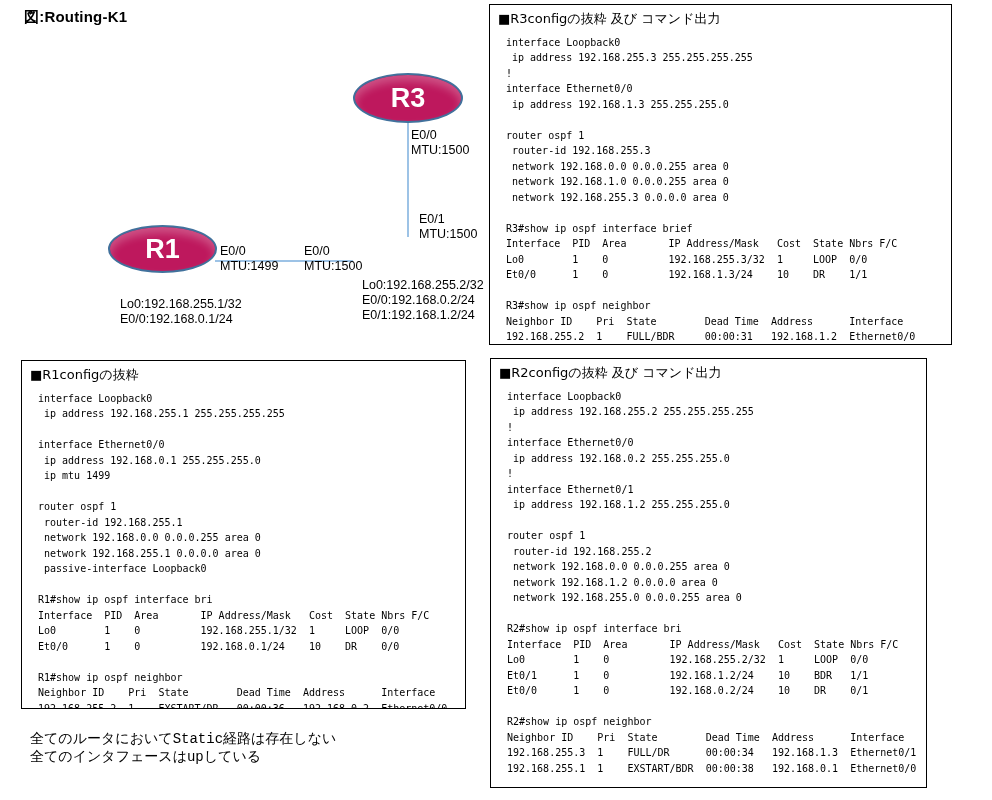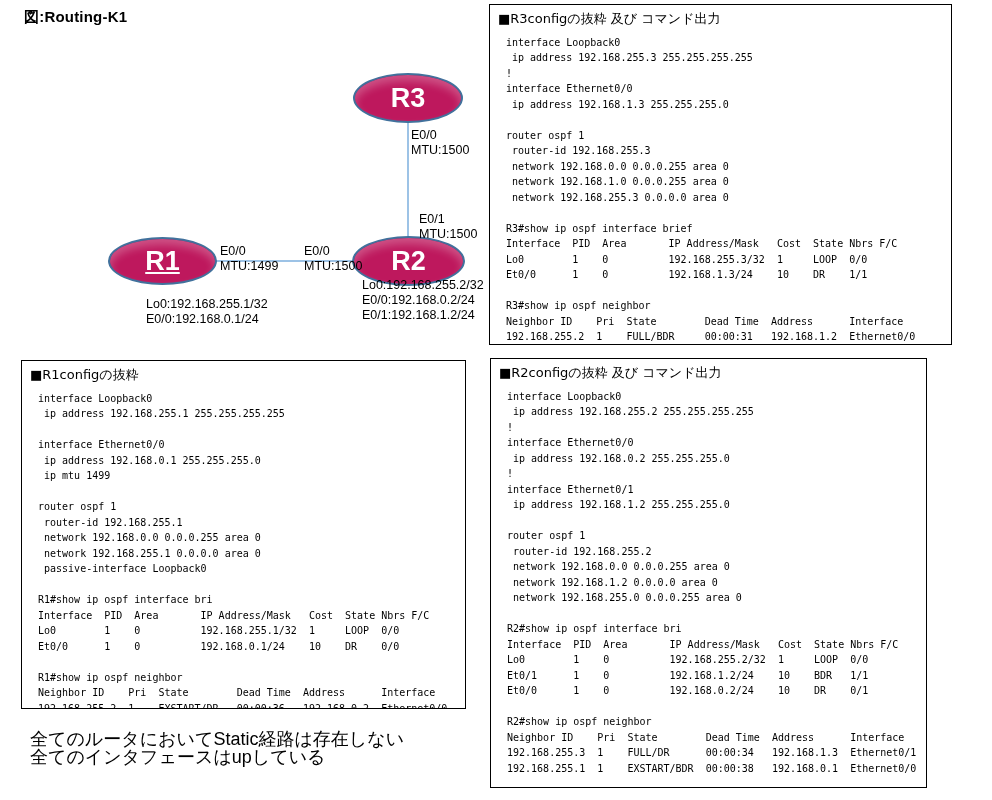--- a/index.html
+++ b/index.html
@@ -13,72 +13,71 @@
   }
   
   .node{
     position:absolute;border-radius:50%;
     background:#be185d;border:2px solid #41719c;
     display:flex;align-items:center;justify-content:center;
     color:#fff;font-weight:bold;font-size:27px;
     box-shadow:inset 0 6px 8px rgba(255,255,255,0.25);
   }
   .node-r3{left:353px;top:73px;width:106px;height:46px;}
-  .node-r1{left:108px;top:237px;width:105px;height:44px;text-decoration:underline;}
+  .node-r1{left:108px;top:225px;width:105px;height:44px;}
   .node-r2{left:352px;top:236px;width:109px;height:46px;}
   
   .link{position:absolute;background:#9dc3e6;}
   .link-v{left:407px;top:121px;width:2px;height:116px;}
   .link-h{left:215px;top:260px;width:138px;height:2px;}
   
   .dlabel{
     position:absolute;font-size:12.5px;line-height:15px;white-space:pre;
   }
   .lbl-r3-info{left:235px;top:80px;}
   .lbl-r3-e00{left:411px;top:128px;}
   .lbl-r2-e01{left:411px;top:212px;margin-left:8px;}
   .lbl-r1-e00{left:220px;top:244px;}
   .lbl-r2-e00{left:304px;top:244px;}
-  .lbl-r1-info{left:120px;top:297px;margin-left:26px;}
+  .lbl-r1-info{left:120px;top:297px;}
   .lbl-r2-info{left:362px;top:278px;}
   
   .cfgbox{
     position:absolute;background:#fff;border:1px solid #000;
     padding:6px 4px 4px 8px;box-sizing:border-box;overflow:hidden;
   }
   .box-r3{left:489px;top:4px;width:463px;height:341px;}
   .box-r1{left:21px;top:360px;width:445px;height:349px;}
   .box-r2{left:490px;top:358px;width:437px;height:430px;}
   .cfg-title{
     font-size:13px;line-height:15.5px;white-space:pre;
     font-family:"DejaVu Sans","Liberation Sans",sans-serif;
   }
   .cfg-body{
     margin:8px;font-family:"DejaVu Sans Mono",monospace;
     font-size:10px;line-height:15.5px;white-space:pre;
   }
   .note{
     position:absolute;left:30px;top:730px;
-    font-size:18px;line-height:18px;white-space:pre;
-    font-family:Liberation Sans, sans-serif;
+    font-size:14px;line-height:18px;white-space:pre;
+    font-family:Liberation Mono, monospace;
   }
 </style>
 </head>
 <body>
 
 <div class="canvas">
 
   <div class="fig-title">図:Routing-K1</div>
 
   <div class="link link-v"></div>
   <div class="link link-h"></div>
 
   <div class="node node-r3">R3</div>
   <div class="node node-r1">R1</div>
-  <div class="node node-r2">R2</div>
 
   <div class="dlabel lbl-r3-e00">E0/0
 MTU:1500</div>
   <div class="dlabel lbl-r2-e01">E0/1
 MTU:1500</div>
   <div class="dlabel lbl-r1-e00">E0/0
 MTU:1499</div>
   <div class="dlabel lbl-r2-e00">E0/0
 MTU:1500</div>
   <div class="dlabel lbl-r1-info">Lo0:192.168.255.1/32

